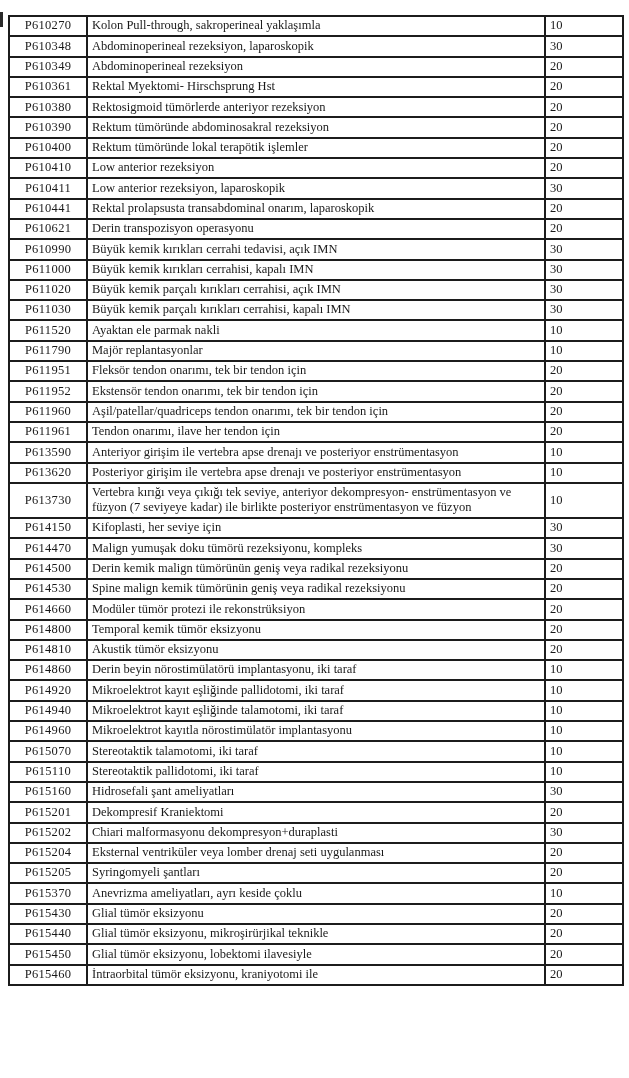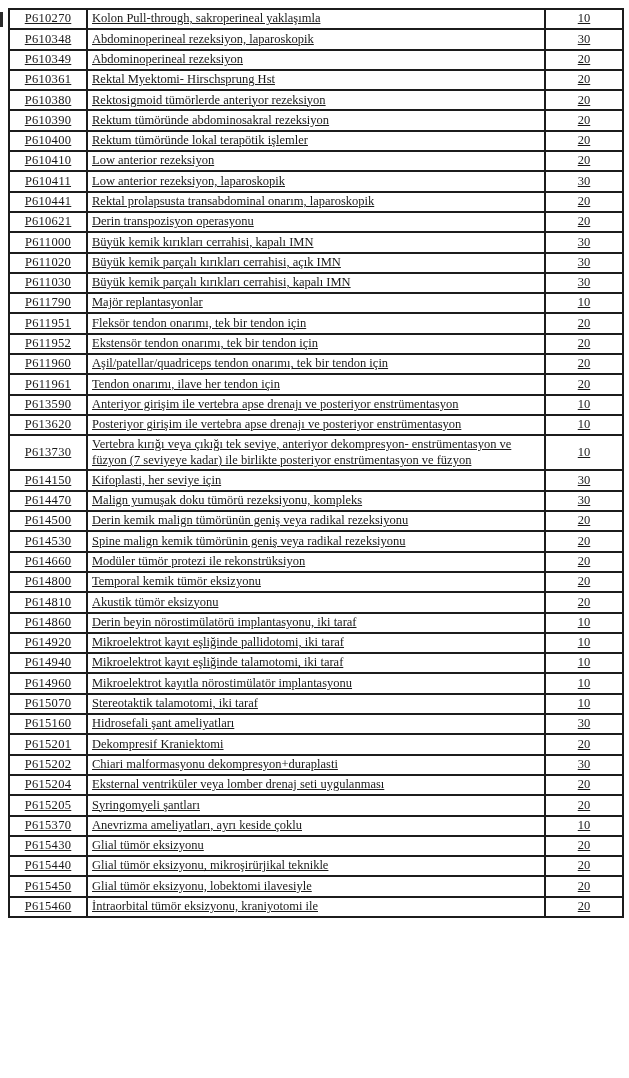--- a/index.html
+++ b/index.html
@@ -19,46 +19,45 @@
     position: absolute;
     left: 0;
     top: 12px;
     width: 3px;
     height: 15px;
     background: #2a2a2a;
   }
   table.proc-table {
     position: absolute;
     left: 8px;
-    top: 8px;
+    top: 15px;
     width: 614px;
     border-collapse: collapse;
     table-layout: fixed;
-    text-decoration: underline;
   }
   table.proc-table td {
     border: 2px solid #1c1c1c;
     font-size: 12.5px;
     line-height: 1.25;
     height: 16.3px;
     padding: 1px 4px;
     overflow: hidden;
     vertical-align: middle;
   }
   td.code-cell {
     text-align: center;
     letter-spacing: 0.3px;
   }
   td.desc-cell {
     text-align: left;
     padding-left: 9px;
     padding-right: 6px;
   }
   td.value-cell {
-    text-align: center;
+    text-align: left;
   }
   col.col-code  { width: 78px; }
   col.col-desc  { width: 458px; }
   col.col-value { width: 78px; }
 </style>
 </head>
 <body>
 
 <div class="scan-artifact"></div>
 
@@ -118,35 +117,45 @@
         <td class="code-cell">P610441</td>
         <td class="desc-cell">Rektal prolapsusta transabdominal onarım, laparoskopik</td>
         <td class="value-cell">20</td>
       </tr>
       <tr>
         <td class="code-cell">P610621</td>
         <td class="desc-cell">Derin transpozisyon operasyonu</td>
         <td class="value-cell">20</td>
       </tr>
       <tr>
+        <td class="code-cell">P610990</td>
+        <td class="desc-cell">Büyük kemik kırıkları cerrahi tedavisi, açık IMN</td>
+        <td class="value-cell">30</td>
+      </tr>
+      <tr>
         <td class="code-cell">P611000</td>
         <td class="desc-cell">Büyük kemik kırıkları cerrahisi, kapalı IMN</td>
         <td class="value-cell">30</td>
       </tr>
       <tr>
         <td class="code-cell">P611020</td>
         <td class="desc-cell">Büyük kemik parçalı kırıkları cerrahisi, açık IMN</td>
         <td class="value-cell">30</td>
       </tr>
       <tr>
         <td class="code-cell">P611030</td>
         <td class="desc-cell">Büyük kemik parçalı kırıkları cerrahisi, kapalı IMN</td>
         <td class="value-cell">30</td>
       </tr>
       <tr>
+        <td class="code-cell">P611520</td>
+        <td class="desc-cell">Ayaktan ele parmak nakli</td>
+        <td class="value-cell">10</td>
+      </tr>
+      <tr>
         <td class="code-cell">P611790</td>
         <td class="desc-cell">Majör replantasyonlar</td>
         <td class="value-cell">10</td>
       </tr>
       <tr>
         <td class="code-cell">P611951</td>
         <td class="desc-cell">Fleksör tendon onarımı, tek bir tendon için</td>
         <td class="value-cell">20</td>
       </tr>
       <tr>
@@ -230,20 +239,25 @@
         <td class="value-cell">10</td>
       </tr>
       <tr>
         <td class="code-cell">P614960</td>
         <td class="desc-cell">Mikroelektrot kayıtla nörostimülatör implantasyonu</td>
         <td class="value-cell">10</td>
       </tr>
       <tr>
         <td class="code-cell">P615070</td>
         <td class="desc-cell">Stereotaktik talamotomi, iki taraf</td>
+        <td class="value-cell">10</td>
+      </tr>
+      <tr>
+        <td class="code-cell">P615110</td>
+        <td class="desc-cell">Stereotaktik pallidotomi, iki taraf</td>
         <td class="value-cell">10</td>
       </tr>
       <tr>
         <td class="code-cell">P615160</td>
         <td class="desc-cell">Hidrosefali şant ameliyatları</td>
         <td class="value-cell">30</td>
       </tr>
       <tr>
         <td class="code-cell">P615201</td>
         <td class="desc-cell">Dekompresif Kraniektomi</td>

